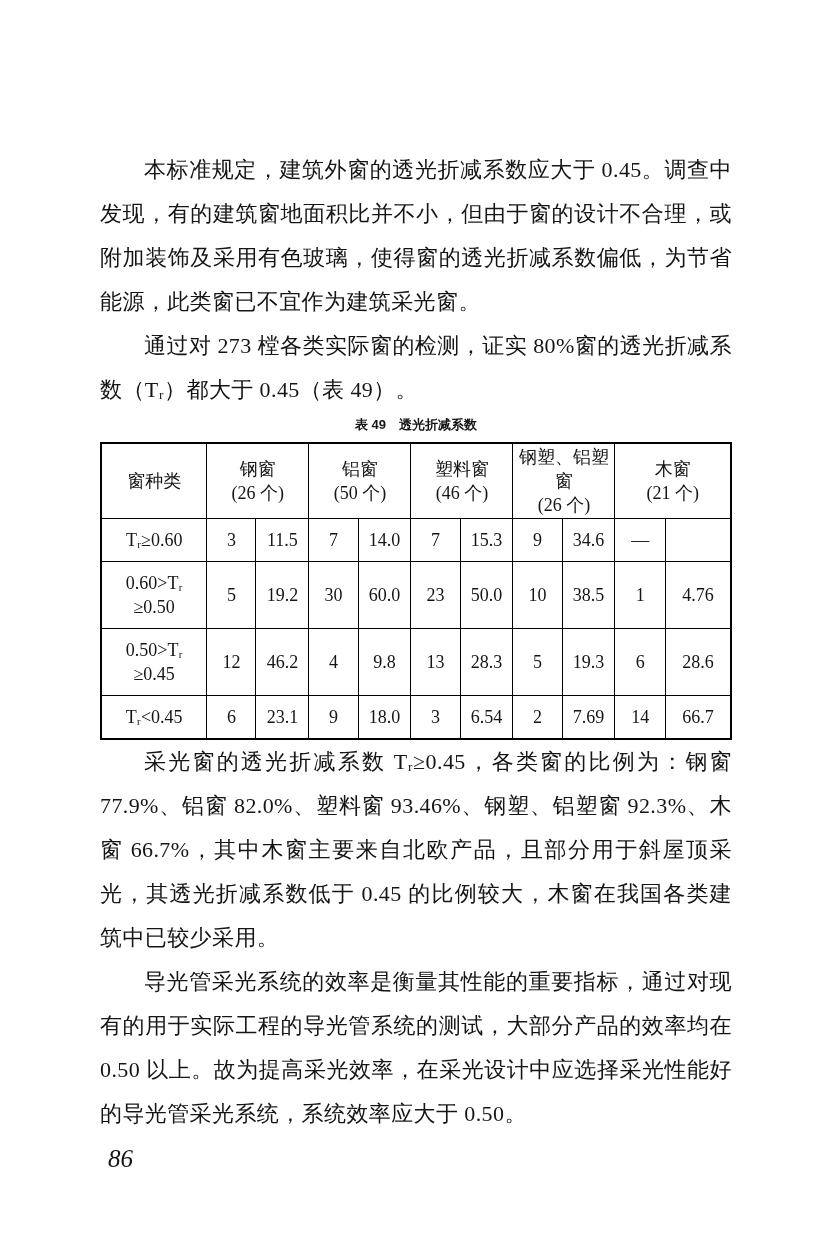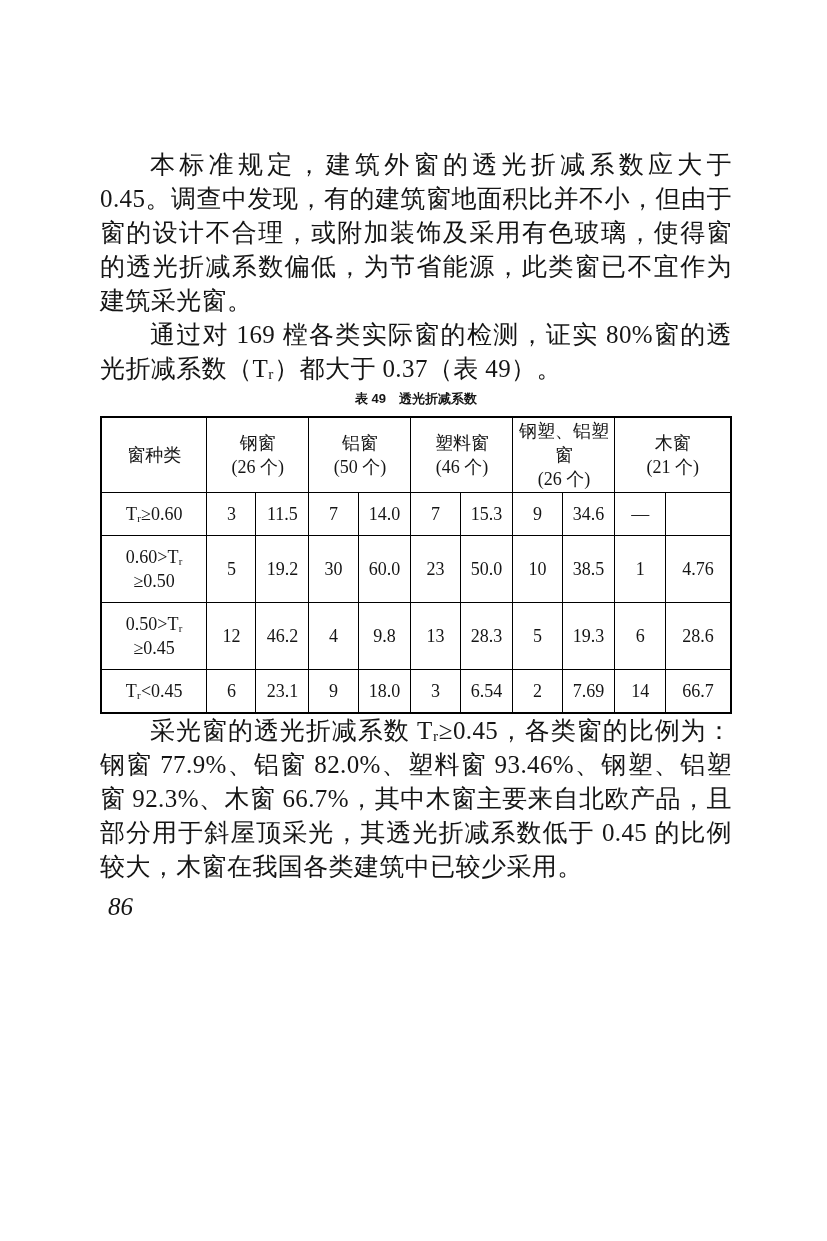--- a/index.html
+++ b/index.html
@@ -11,22 +11,22 @@
     position: relative;
     overflow: hidden;
   }
   .content {
     position: absolute;
     left: 100px; top: 148px;
     width: 632px;
   }
   .para {
     margin: 0;
-    font-size: 25px;
-    line-height: 34px;
+    font-size: 22px;
+    line-height: 44px;
     text-align: justify;
     text-justify: inter-ideograph;
     letter-spacing: 0.4px;
   }
   .para.indent { text-indent: 2em; }
   .table-title {
     margin: 0 0 4px 0;
     text-align: center;
     font-weight: bold;
     font-size: 13px;
@@ -61,21 +61,21 @@
     font-size: 25px;
     line-height: 30px;
   }
 </style>
 </head>
 <body>
 
 <div class="content">
 
   <p class="para indent">本标准规定，建筑外窗的透光折减系数应大于 0.45。调查中发现，有的建筑窗地面积比并不小，但由于窗的设计不合理，或附加装饰及采用有色玻璃，使得窗的透光折减系数偏低，为节省能源，此类窗已不宜作为建筑采光窗。</p>
-  <p class="para indent">通过对 169 樘各类实际窗的检测，证实 80%窗的透光折减系数（Tᵣ）都大于 0.37（表 49）。</p>
+  <p class="para indent">通过对 273 樘各类实际窗的检测，证实 80%窗的透光折减系数（Tᵣ）都大于 0.45（表 49）。</p>
 
   <div class="table-title">表 49　透光折减系数</div>
 
   <table class="t49">
     <colgroup>
       <col style="width:16.8%">
       <col style="width:7.8%">
         <col style="width:8.4%">
       <col style="width:7.8%">
         <col style="width:8.4%">
@@ -151,15 +151,16 @@
         <td>6.54</td>
         <td>2</td>
         <td>7.69</td>
         <td>14</td>
         <td>66.7</td>
       </tr>
     </tbody>
   </table>
 
   <p class="para indent after-table">采光窗的透光折减系数 Tᵣ≥0.45，各类窗的比例为：钢窗 77.9%、铝窗 82.0%、塑料窗 93.46%、钢塑、铝塑窗 92.3%、木窗 66.7%，其中木窗主要来自北欧产品，且部分用于斜屋顶采光，其透光折减系数低于 0.45 的比例较大，木窗在我国各类建筑中已较少采用。</p>
+  <p class="para indent">导光管采光系统的效率是衡量其性能的重要指标，通过对现有的用于实际工程的导光管系统的测试，大部分产品的效率均在 0.50 以上。故为提高采光效率，在采光设计中应选择采光性能好的导光管采光系统，系统效率应大于 0.50。</p>
 
   <div class="pageno">86</div>
 </div>
 
 </body></html>

